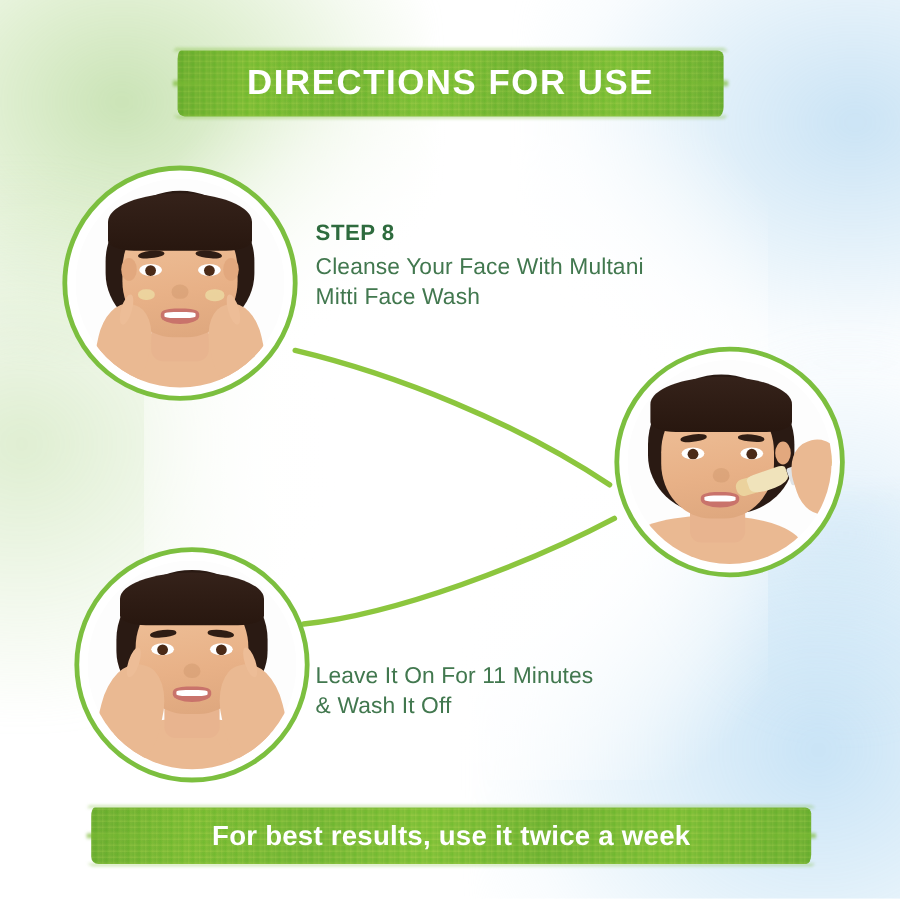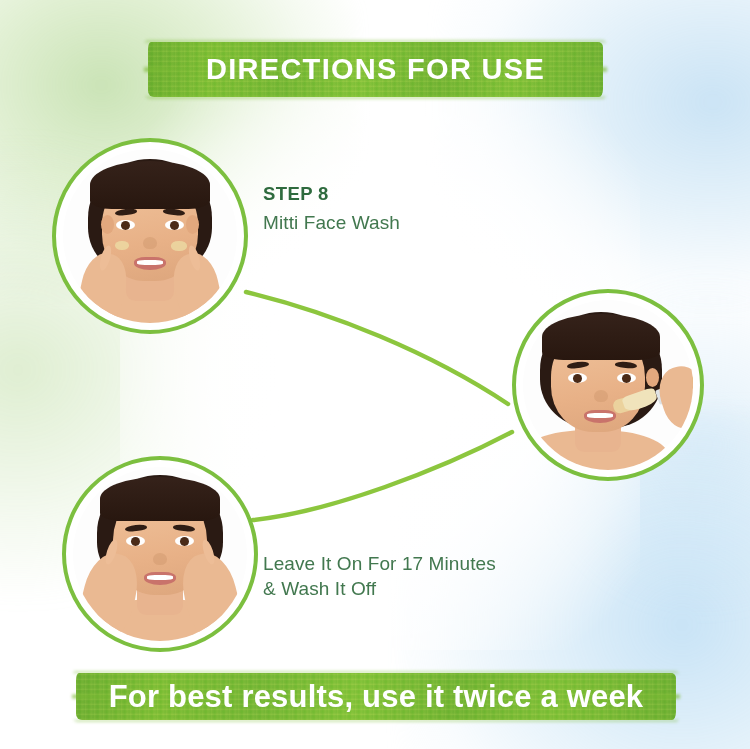--- a/index.html
+++ b/index.html
@@ -136,21 +136,21 @@
   #title-banner .label {
     font-size:29px; font-weight:bold;
     letter-spacing:1.3px;
   }
 
   #footer-banner {
     left:76px; top:673px;
     width:600px; height:47px;
   }
   #footer-banner .label {
-    font-size:31px; font-weight:bold;
+    font-size:23px; font-weight:bold;
     letter-spacing:0.2px;
   }
 
   
   #connectors {
     position:absolute; left:0; top:0;
     width:750px; height:749px;
     pointer-events:none;
   }
 
@@ -375,28 +375,29 @@
         <div class="hand" style="right:10px;top:86px;width:52px;height:86px;transform:rotate(-14deg);"></div>
         <div class="finger" style="left:34px;top:72px;transform:rotate(18deg);"></div>
         <div class="finger" style="right:34px;top:72px;transform:rotate(-18deg);"></div>
       </div>
     </div>
   </div>
 
   <div id="step-1" class="step-block">
     <div class="step-title">STEP 8</div>
     <div class="step-desc">
+      <div>Cleanse Your Face With Multani</div>
       <div>Mitti Face Wash</div>
     </div>
   </div>
 
 
   <div id="step-3" class="step-block">
     <div class="step-desc">
-      <div>Leave It On For 17 Minutes</div>
+      <div>Leave It On For 11 Minutes</div>
       <div>&amp; Wash It Off</div>
     </div>
   </div>
 
   <div id="footer-banner" class="banner">
     <div class="brush"></div>
     <div class="label">For best results, use it twice a week</div>
   </div>
 
 </div>

